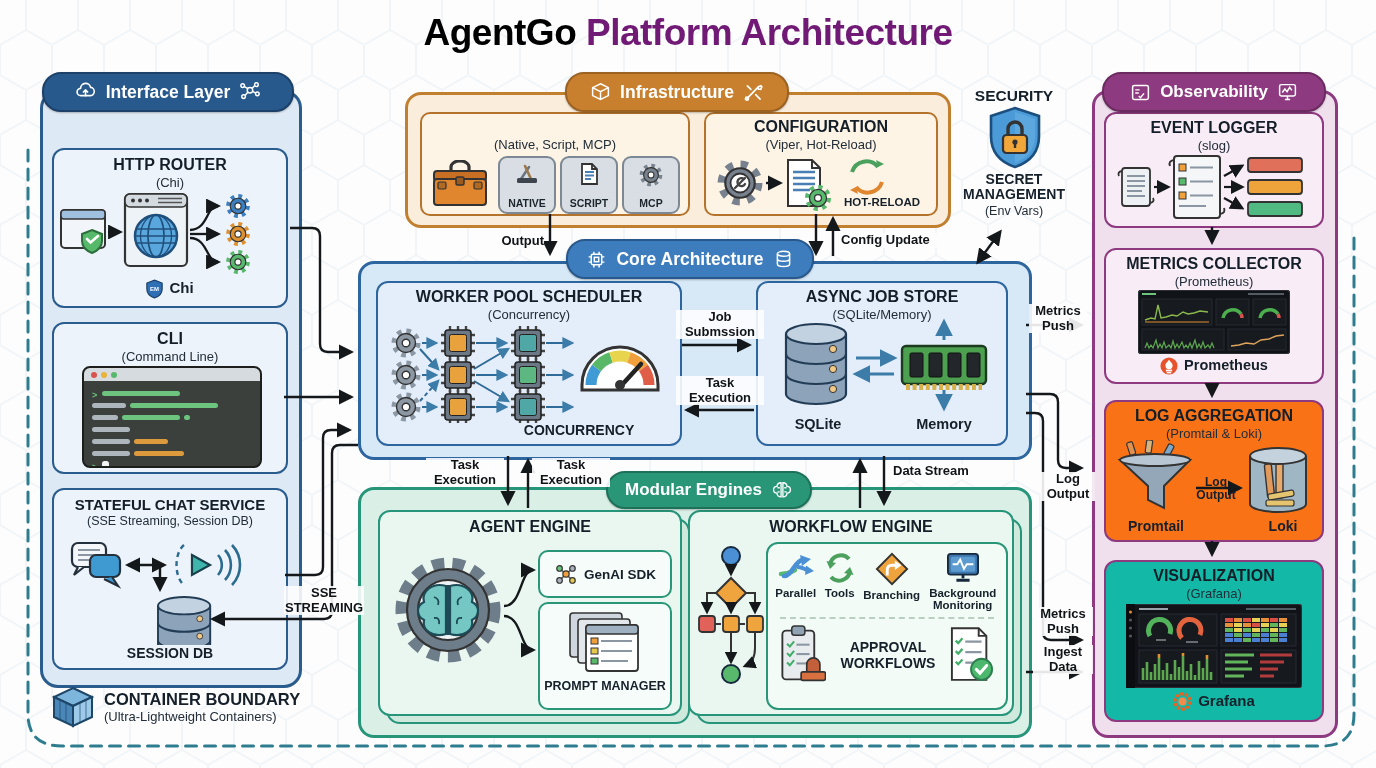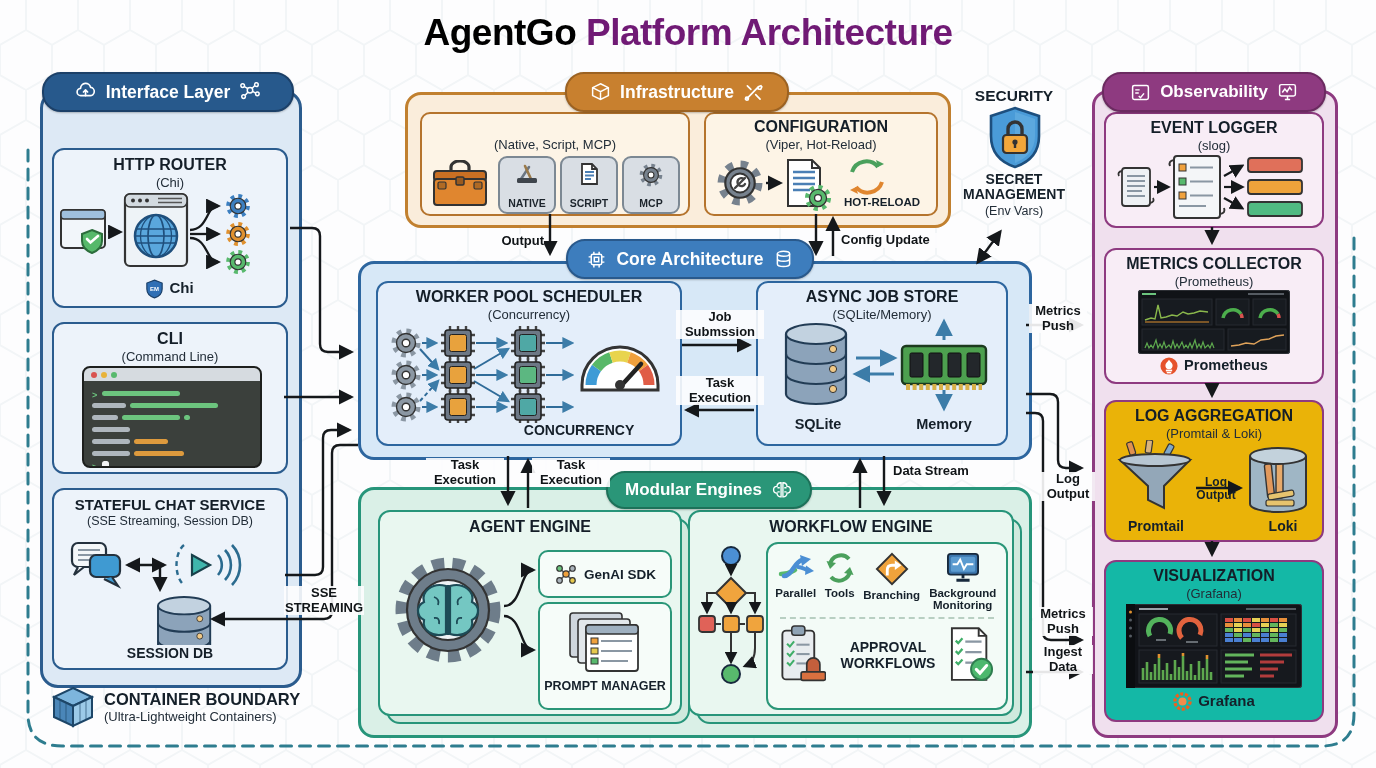--- a/index.html
+++ b/index.html
@@ -594,21 +594,21 @@
     <svg width="18" height="18" viewBox="0 0 20 20">
       <circle cx="10" cy="10" r="9.5" fill="#e6522c"></circle>
       <path d="M10 3 C12 6 14 6.5 14 9.5 A4 4 0 1 1 6 9.5 C6 6.5 8 6 10 3 Z" fill="#fff"></path>
       <rect x="6.5" y="14" width="7" height="2" fill="#fff"></rect>
           <rect x="7.5" y="16.6" width="5" height="1.6" fill="#fff"></rect>
     </svg>
     <span style="font-size:14.5px">Prometheus</span>
   </div>
 </div>
 
-<div class="box" style="left:1104px;top:400px;width:216px;height:138px;background:#eab308;border:2.5px solid #8e3a80">
+<div class="box" style="left:1104px;top:400px;width:216px;height:138px;background:#f97316;border:2.5px solid #8e3a80">
   <div class="bt" style="top:5px;font-size:16px">LOG AGGREGATION</div>
   <div class="bs" style="top:24px;font-size:13px">(Promtail &amp; Loki)</div>
   <svg class="abs" style="left:8px;top:38px" width="200" height="76" viewBox="0 0 200 76">
     <g>
       <rect x="14" y="2" width="6" height="13" rx="1.5" fill="#e0914f" stroke="#333" stroke-width="1.2" transform="rotate(-18 17 8)"></rect>
       <rect x="32" y="0" width="6" height="13" rx="1.5" fill="#d9b37c" stroke="#333" stroke-width="1.2" transform="rotate(8 35 6)"></rect>
       <rect x="52" y="4" width="6" height="12" rx="1.5" fill="#7fa8c9" stroke="#333" stroke-width="1.2" transform="rotate(28 55 10)"></rect>
       <path d="M6 20 H76 L50 46 V68 L34 60 V46 Z" fill="#93a7b8" stroke="#333" stroke-width="2"></path>
       <ellipse cx="41" cy="20" rx="35" ry="6" fill="#b7c6d2" stroke="#333" stroke-width="1.8"></ellipse>
     </g>

